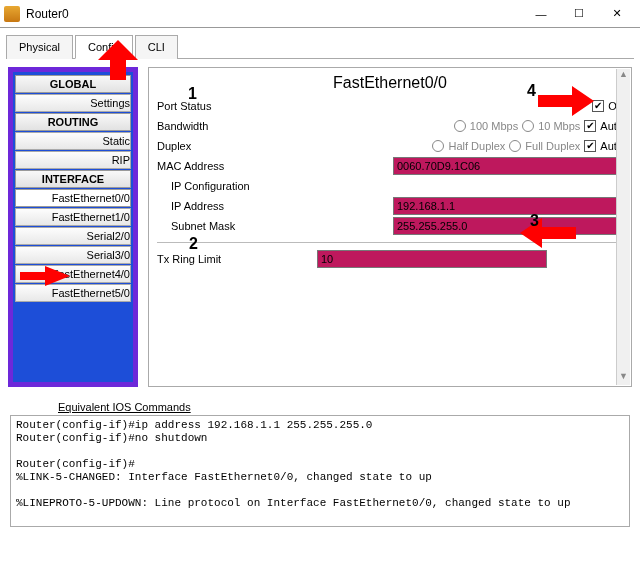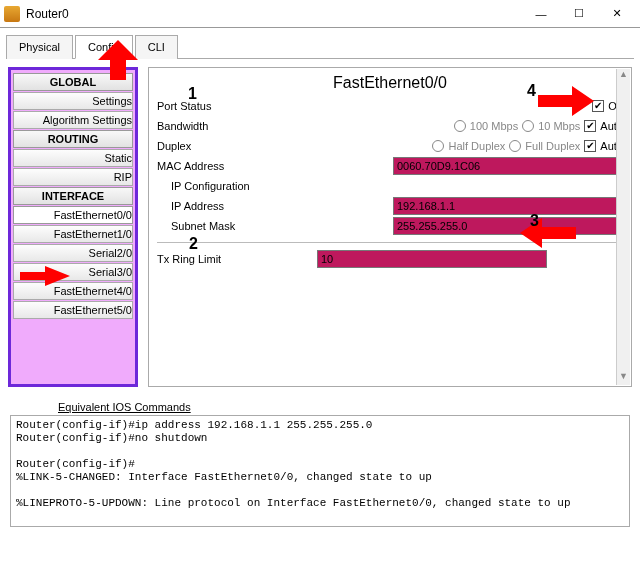--- a/index.html
+++ b/index.html
@@ -9,21 +9,21 @@
   .titlebar .icon { width: 16px; height: 16px; background: linear-gradient(#e8a832,#c87812); border-radius: 2px; margin-right: 6px; }
   .titlebar .title { flex: 1; font-size: 12px; }
   .titlebar .btn { width: 38px; height: 22px; display: flex; align-items: center; justify-content: center; cursor: default; }
 
   .tabs { display: flex; border-bottom: 1px solid #aaa; margin: 6px 6px 0 6px; position: relative; }
   .tab { padding: 5px 12px; border: 1px solid #aaa; border-bottom: none; background: #f5f5f5; margin-right: 2px; font-size: 11px; position: relative; top: 1px; }
   .tab.active { background: #fff; border-bottom: 1px solid #fff; }
 
   .body { display: flex; padding: 8px; gap: 10px; }
 
-  .sidebar { width: 130px; border: 3px solid #6d28d9; padding: 2px; background: #f0abfc; }
+  .sidebar { width: 130px; border: 5px solid #6d28d9; padding: 2px; background: #1d4ed8; }
   .side-hdr { background: linear-gradient(#f8f8f8,#e2e2e2); border: 1px solid #999; text-align: center; font-weight: bold; padding: 2px 0; margin: 1px 0; font-size: 11px; }
   .side-btn { background: linear-gradient(#fdfdfd,#e8e8e8); border: 1px solid #aaa; text-align: right; padding: 2px 0; margin: 1px 0; font-size: 11px; cursor: default; }
   .side-btn.sel { background: #fff; border: 1px solid #999; }
 
   .main { flex: 1; border: 1px solid #aaa; padding: 6px 8px; height: 320px; background: #fff; position: relative; }
   .main .hdr { text-align: center; font-size: 16px; margin-bottom: 4px; }
   .row { display: flex; align-items: center; height: 20px; margin-bottom: 0px; }
   .lab { flex: 0 0 160px; }
   .ctl { flex: 1; display: flex; align-items: center; justify-content: flex-end; gap: 4px; }
   .radio { width:12px; height:12px; border:1px solid #888; border-radius:50%; display:inline-block; }
@@ -64,21 +64,20 @@
   <div class="tab">Physical</div>
   <div class="tab active">Config</div>
   <div class="tab">CLI</div>
 </div>
 
 <div class="body">
 
   <div class="sidebar">
     <div class="side-hdr">GLOBAL</div>
     <div class="side-btn">Settings</div>
-    <div class="side-btn">Algorithm Settings</div>
     <div class="side-hdr">ROUTING</div>
     <div class="side-btn">Static</div>
     <div class="side-btn">RIP</div>
     <div class="side-hdr">INTERFACE</div>
     <div class="side-btn sel">FastEthernet0/0</div>
     <div class="side-btn">FastEthernet1/0</div>
     <div class="side-btn">Serial2/0</div>
     <div class="side-btn">Serial3/0</div>
     <div class="side-btn">FastEthernet4/0</div>
     <div class="side-btn">FastEthernet5/0</div>

